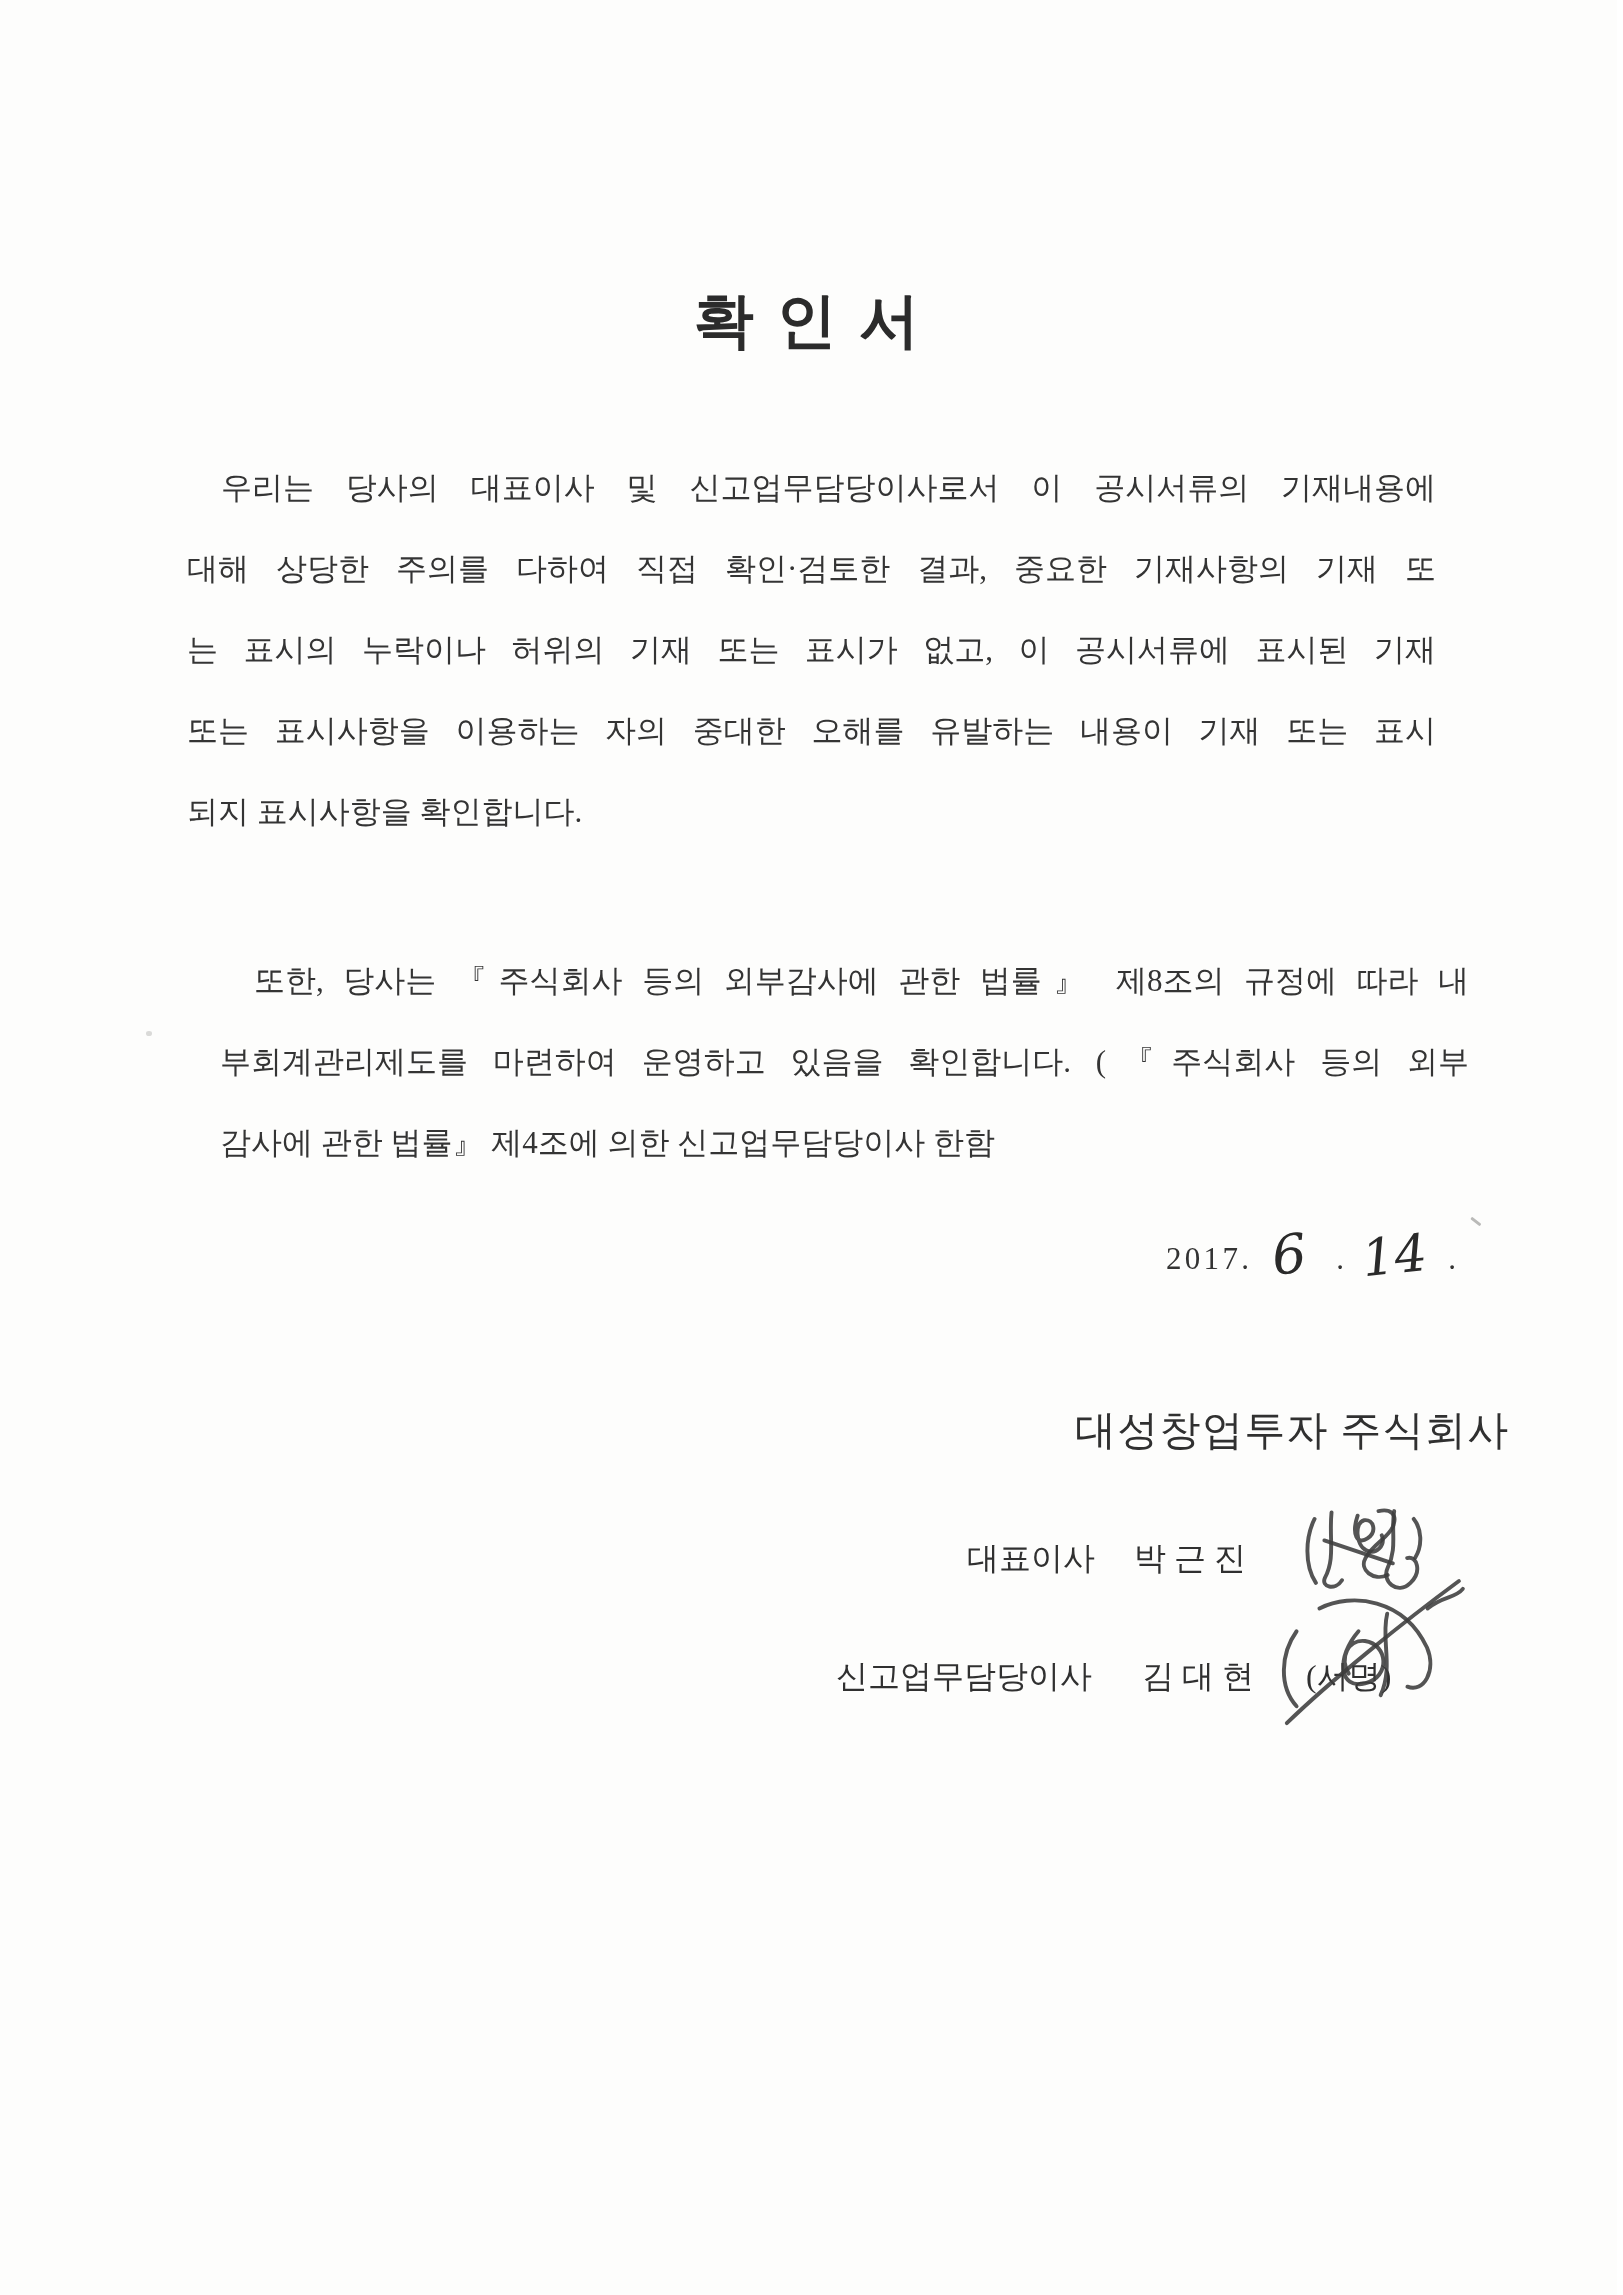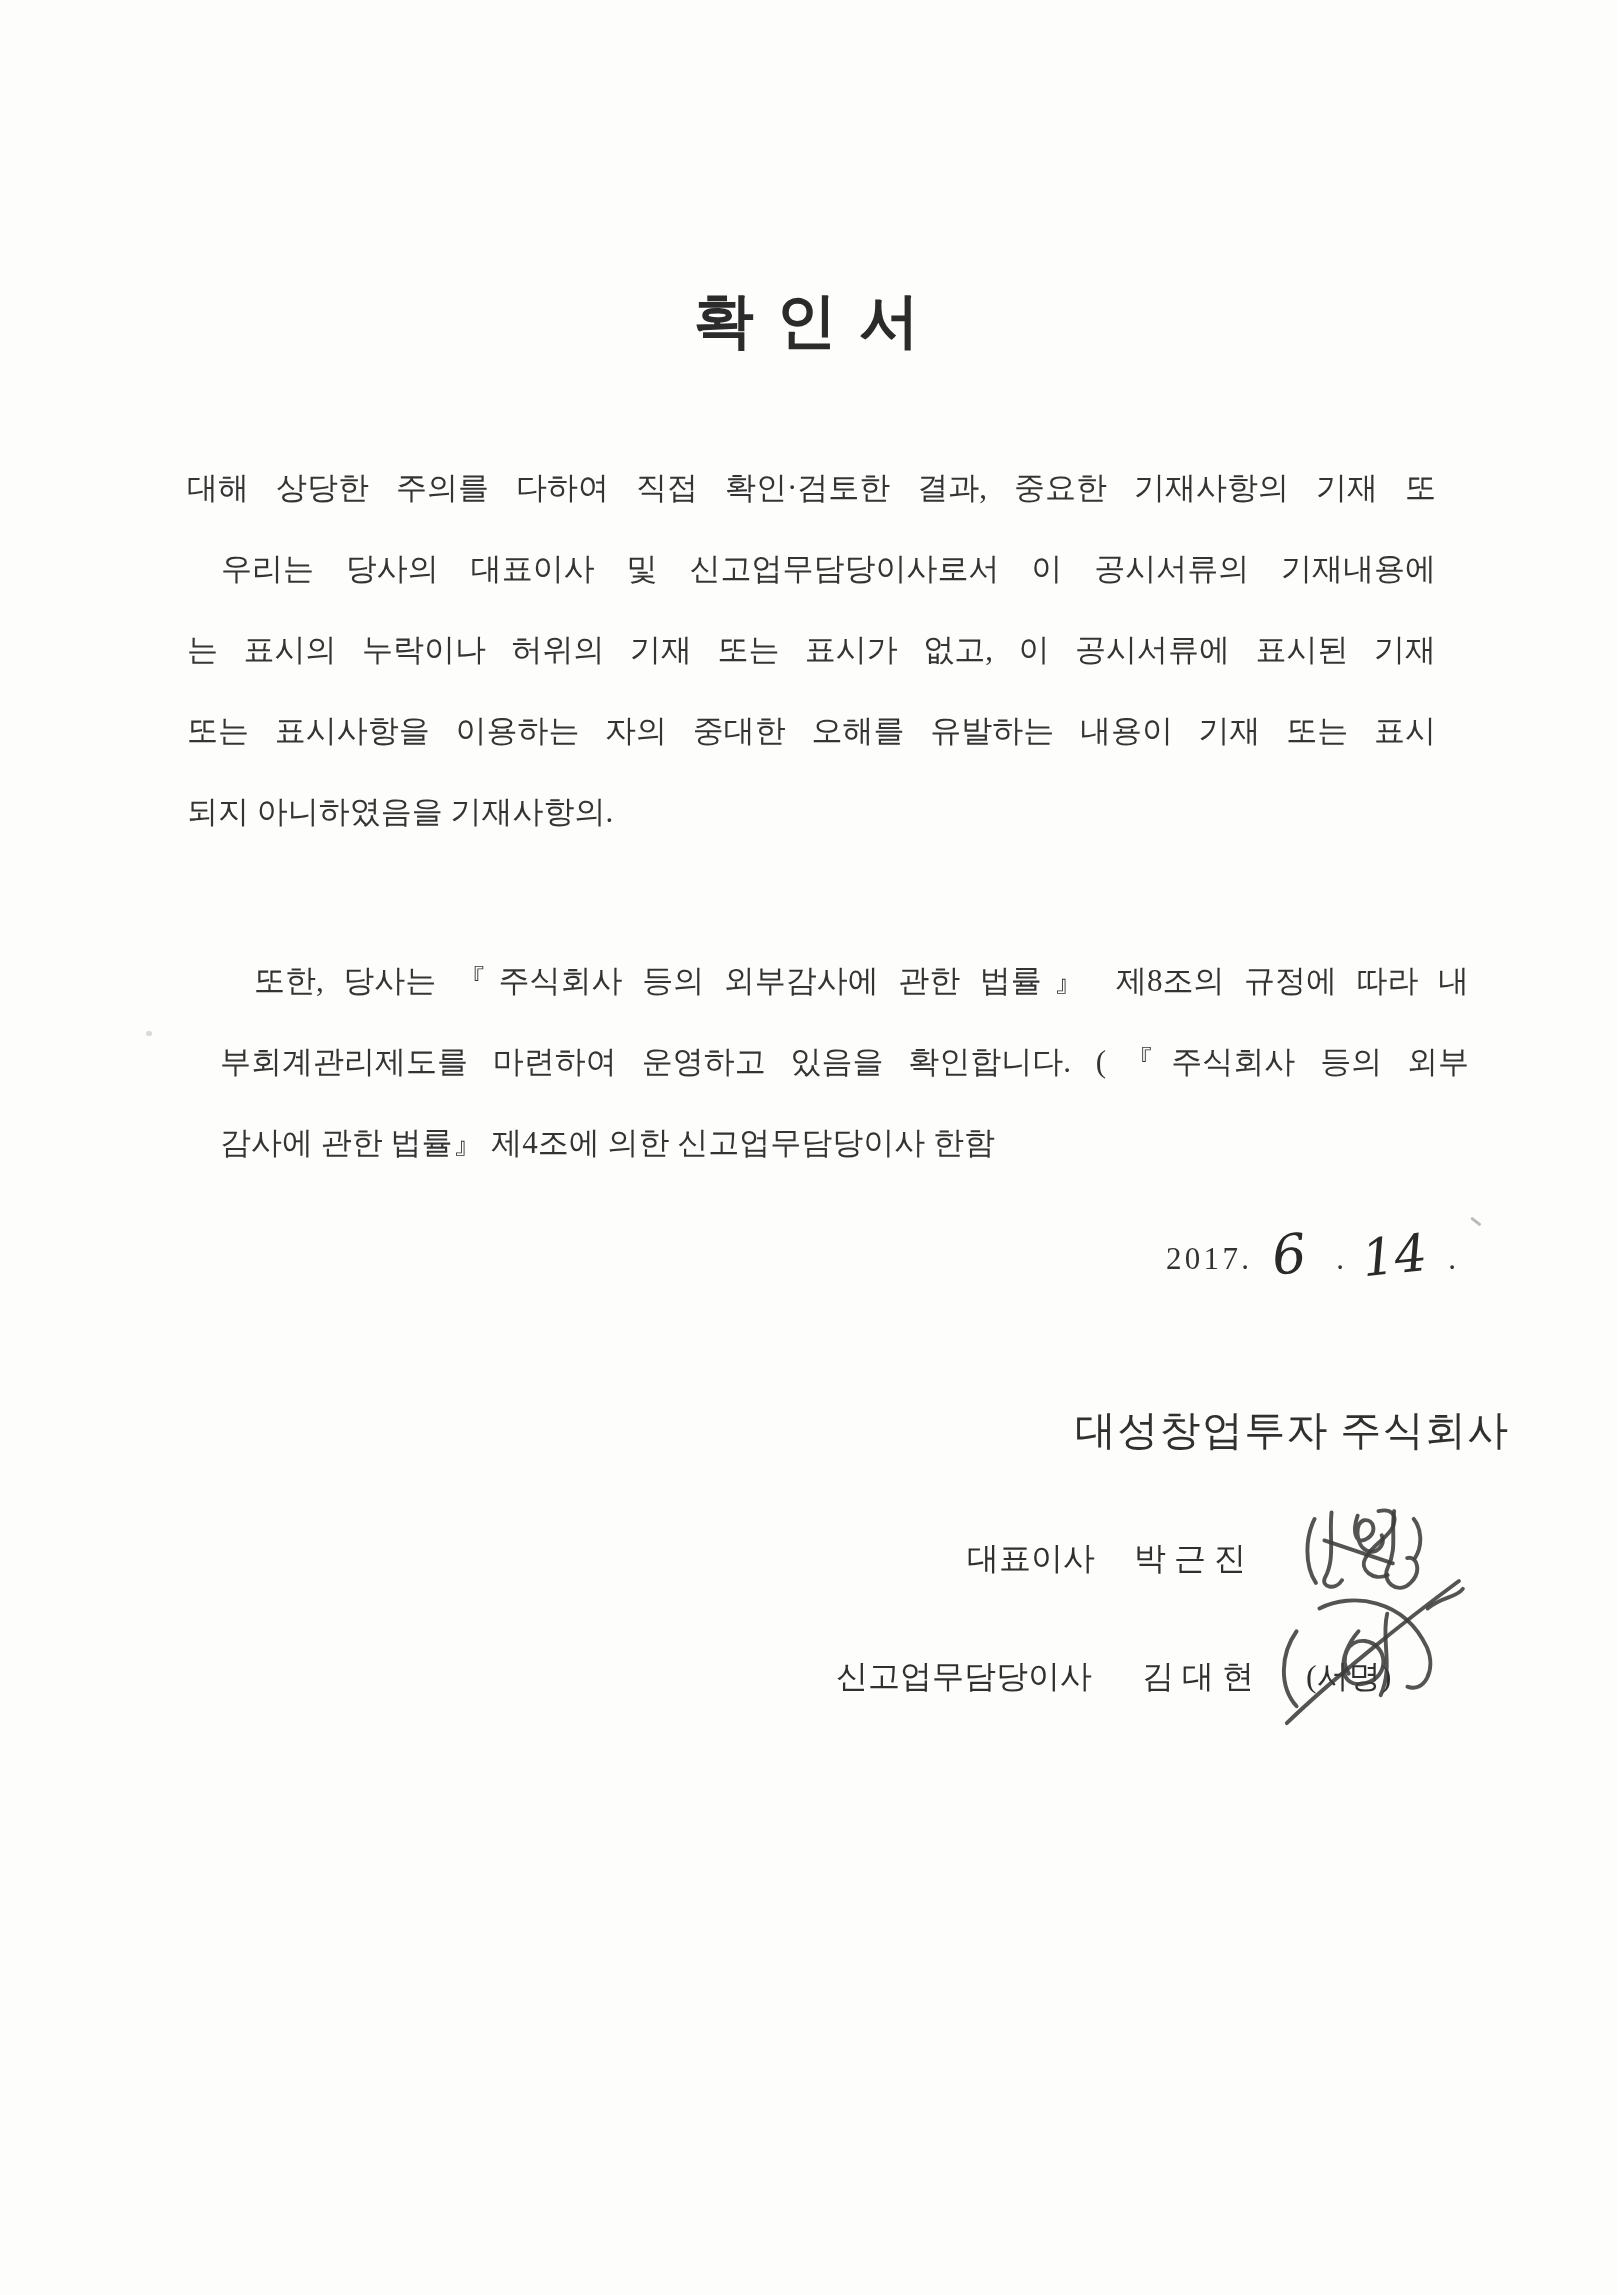--- a/index.html
+++ b/index.html
@@ -78,25 +78,25 @@
   }
 </style>
 </head>
 <body>
 
 <div class="page">
 
   <div class="title">확 인 서</div>
 
   <div class="para p1">
+    <div class="line indent">우리는 당사의 대표이사 및 신고업무담당이사로서 이 공시서류의 기재내용에</div>
     <div class="line">대해 상당한 주의를 다하여 직접 확인·검토한 결과, 중요한 기재사항의 기재 또</div>
-    <div class="line indent">우리는 당사의 대표이사 및 신고업무담당이사로서 이 공시서류의 기재내용에</div>
     <div class="line">는 표시의 누락이나 허위의 기재 또는 표시가 없고, 이 공시서류에 표시된 기재</div>
     <div class="line">또는 표시사항을 이용하는 자의 중대한 오해를 유발하는 내용이 기재 또는 표시</div>
-    <div class="line last">되지 아니하였음을 기재사항의.</div>
+    <div class="line last">되지 표시사항을 확인합니다.</div>
   </div>
 
   <div class="para p2">
     <div class="line indent">또한, 당사는 『주식회사 등의 외부감사에 관한 법률』 제8조의 규정에 따라 내</div>
     <div class="line">부회계관리제도를 마련하여 운영하고 있음을 확인합니다. (『주식회사 등의 외부</div>
     <div class="line last">감사에 관한 법률』 제4조에 의한 신고업무담당이사 한함</div>
   </div>
 
   <div class="date-line">
     <span class="printed">2017.</span><span class="hand month">6</span><span class="dot1">.</span><span class="hand day">14</span><span class="dot2">.</span>

